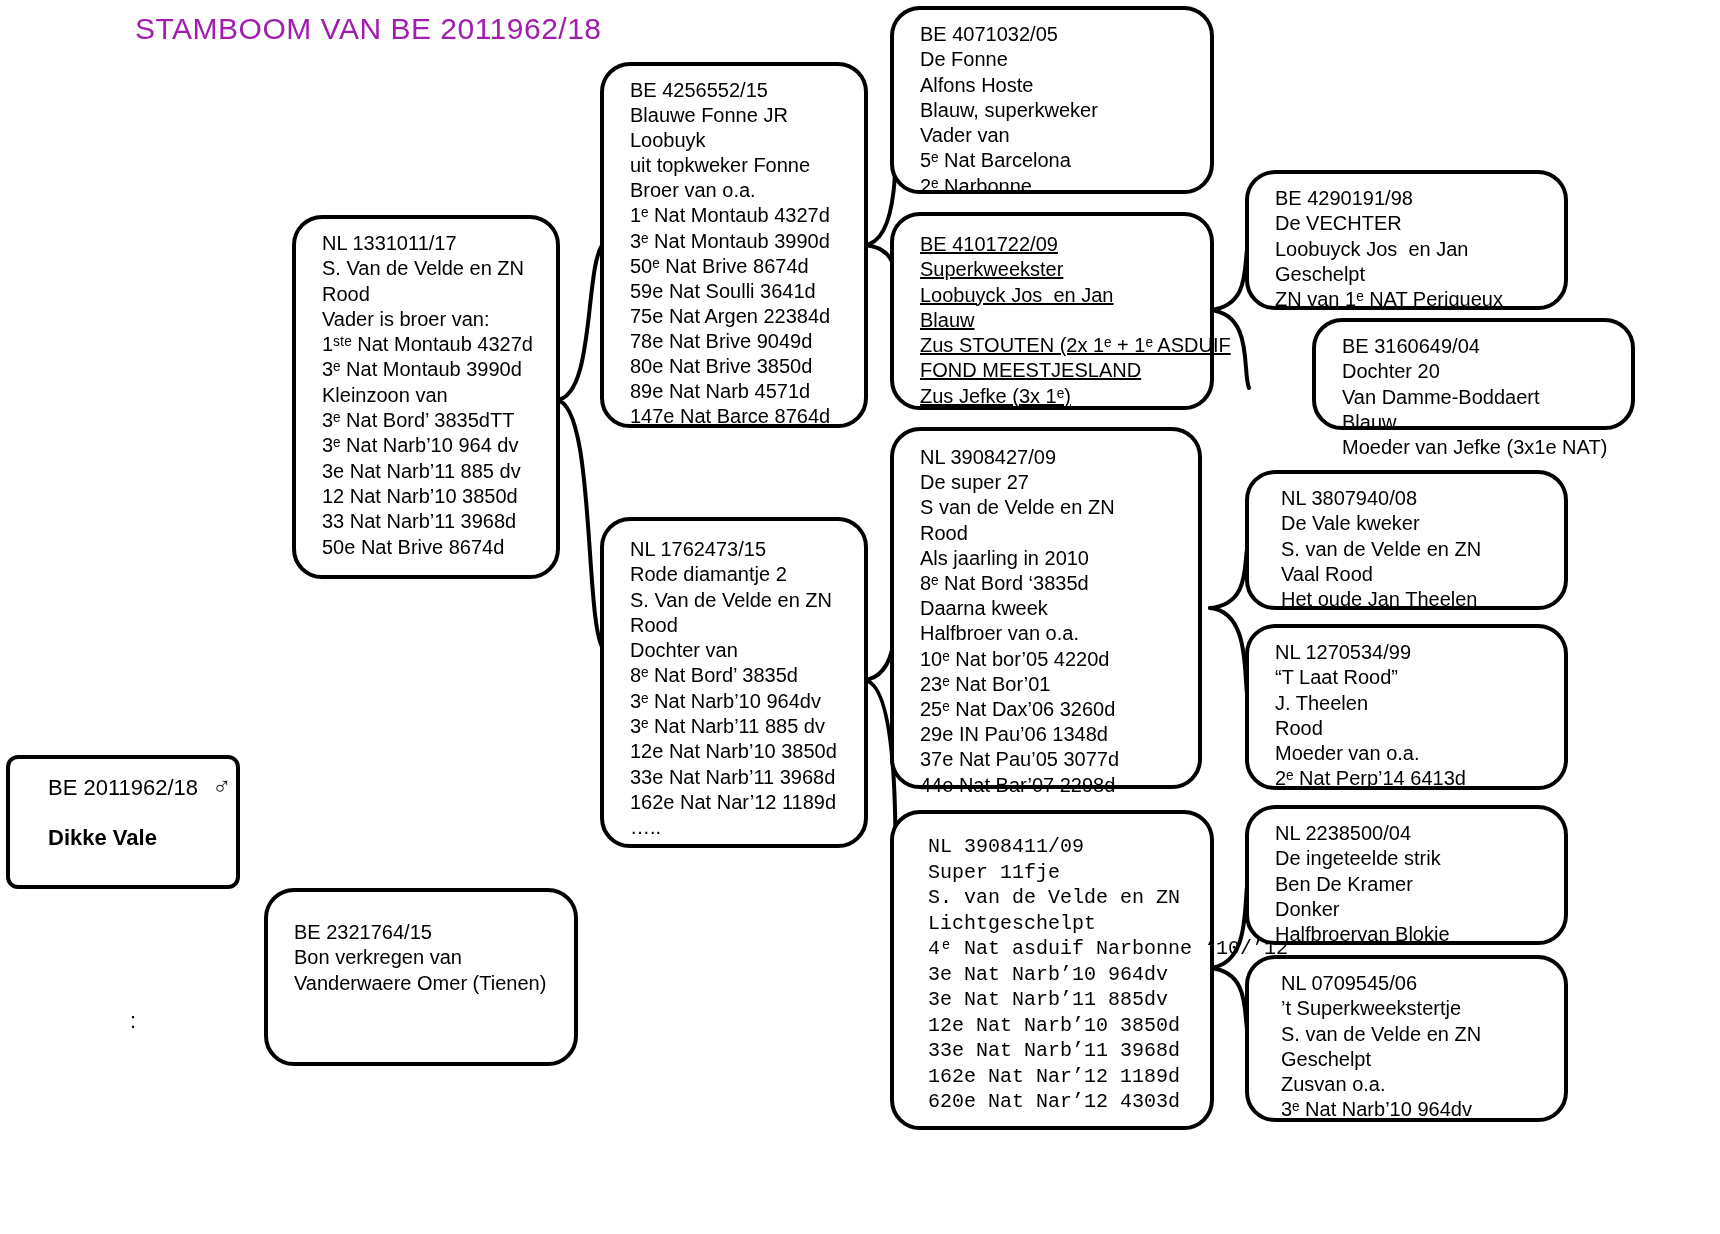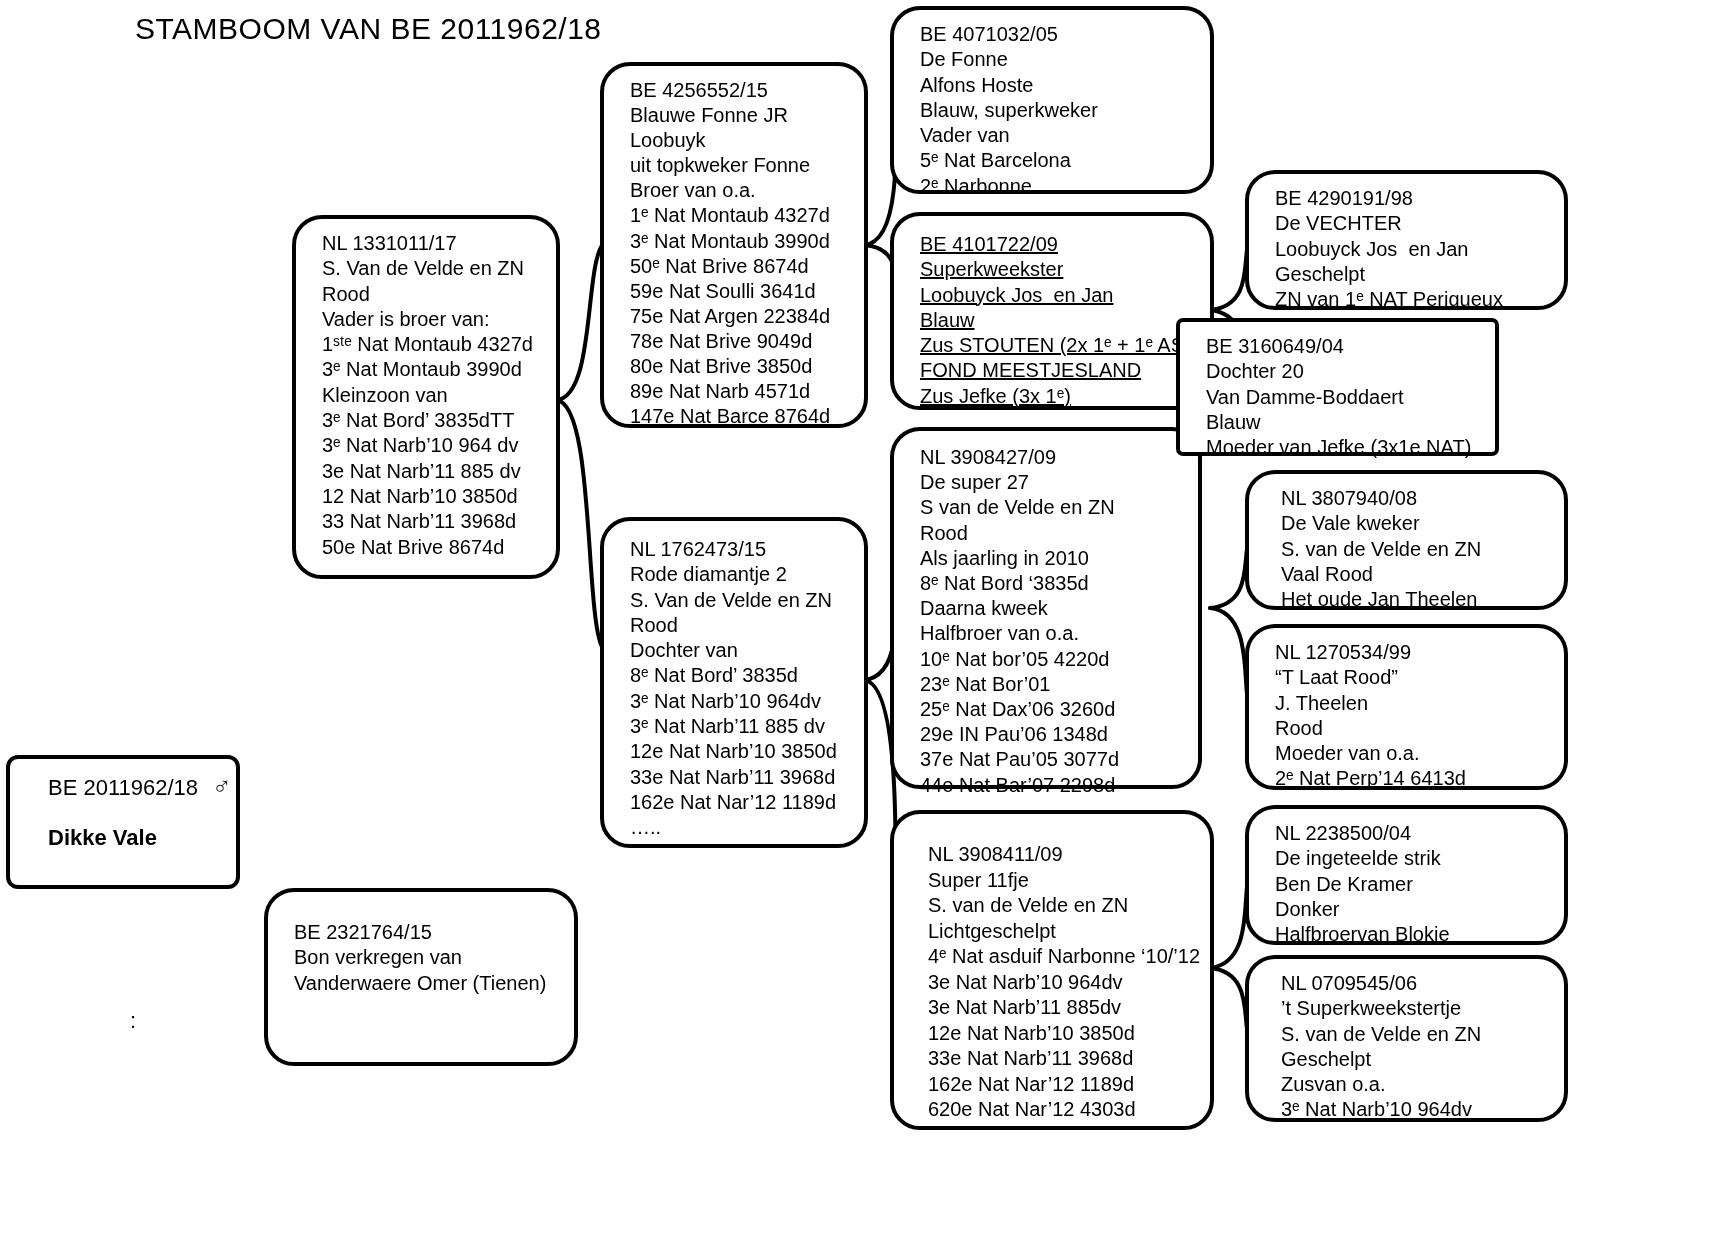--- a/index.html
+++ b/index.html
@@ -7,21 +7,21 @@
     position:relative;
     width:1720px;height:1234px;
     background:#ffffff;
     font-family:"Liberation Sans","DejaVu Sans",sans-serif;
     color:#000;
     overflow:hidden;
   }
   #connectors{position:absolute;left:0;top:0;z-index:0;}
   .title{
     position:absolute;left:135px;top:12px;
-    font-size:30px;letter-spacing:0.5px;color:#000000;
+    font-size:30px;letter-spacing:0.5px;color:#a21caf;
     white-space:pre;
   }
   .box{
     position:absolute;
     background:#fff;
     border:4px solid #000;
     border-radius:30px;
     box-sizing:border-box;
     z-index:1;
   }
@@ -170,21 +170,21 @@
         <div class="line">10ᵉ Nat bor’05 4220d</div>
         <div class="line">23ᵉ Nat Bor’01</div>
         <div class="line">25ᵉ Nat Dax’06 3260d</div>
         <div class="line">29e IN Pau’06 1348d</div>
         <div class="line">37e Nat Pau’05 3077d</div>
         <div class="line">44e Nat Bar’07 2298d</div>
       </div>
   </div>
 
   <div class="box" style="left:890px;top:810px;width:324px;height:320px;">
-    <div class="box-text" style="padding:28px 0 0 34px;line-height:25.5px;">
+    <div class="box-text" style="padding:20px 0 0 34px;line-height:25.5px;font-family:Liberation Mono, monospace;">
         <div class="line">NL 3908411/09</div>
         <div class="line">Super 11fje</div>
         <div class="line">S. van de Velde en ZN</div>
         <div class="line">Lichtgeschelpt</div>
         <div class="line">4ᵉ Nat asduif Narbonne ‘10/’12</div>
         <div class="line">3e Nat Narb’10 964dv</div>
         <div class="line">3e Nat Narb’11 885dv</div>
         <div class="line">12e Nat Narb’10 3850d</div>
         <div class="line">33e Nat Narb’11 3968d</div>
         <div class="line">162e Nat Nar’12 1189d</div>
@@ -195,21 +195,21 @@
   <div class="box" style="left:1245px;top:170px;width:323px;height:140px;">
     <div class="box-text">
         <div class="line">BE 4290191/98</div>
         <div class="line">De VECHTER</div>
         <div class="line">Loobuyck Jos  en Jan</div>
         <div class="line">Geschelpt</div>
         <div class="line">ZN van 1ᵉ NAT Perigueux</div>
       </div>
   </div>
 
-  <div class="box" style="left:1176px;top:318px;width:323px;height:138px;border-radius:7px;">
+  <div class="box" style="left:1312px;top:318px;width:323px;height:112px;">
     <div class="box-text">
         <div class="line">BE 3160649/04</div>
         <div class="line">Dochter 20</div>
         <div class="line">Van Damme-Boddaert</div>
         <div class="line">Blauw</div>
         <div class="line">Moeder van Jefke (3x1e NAT)</div>
       </div>
   </div>
 
   <div class="box" style="left:1245px;top:470px;width:323px;height:140px;">

